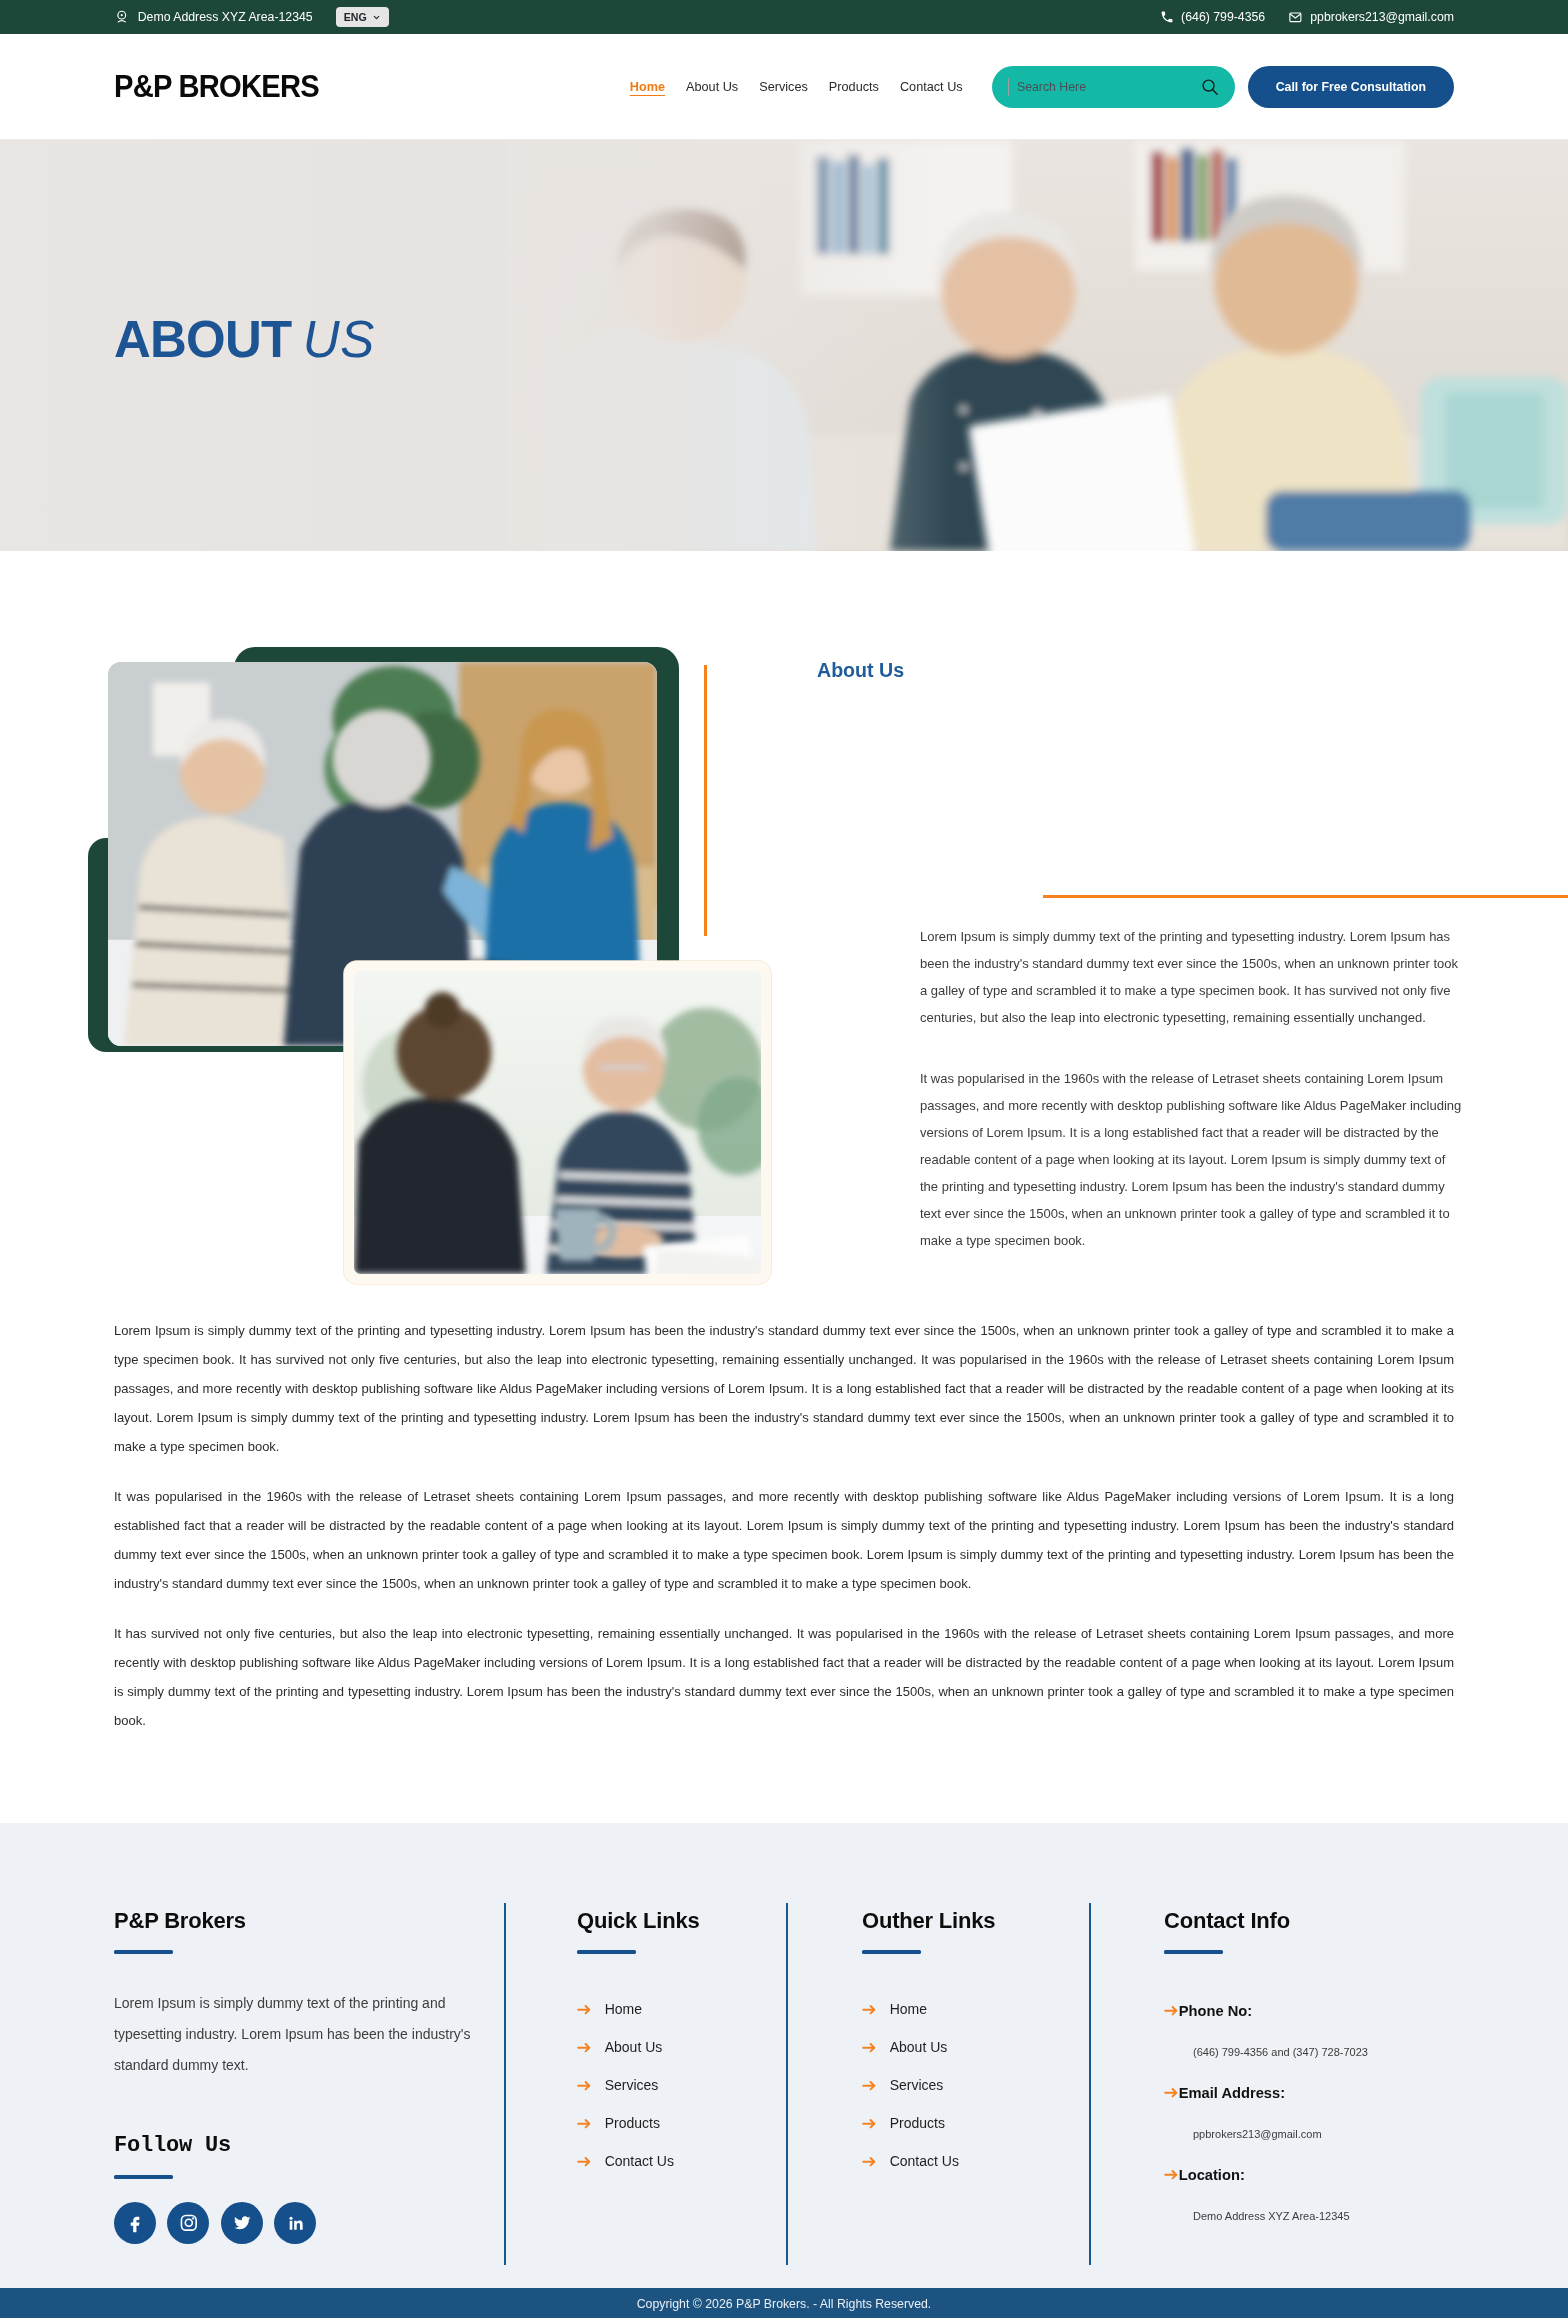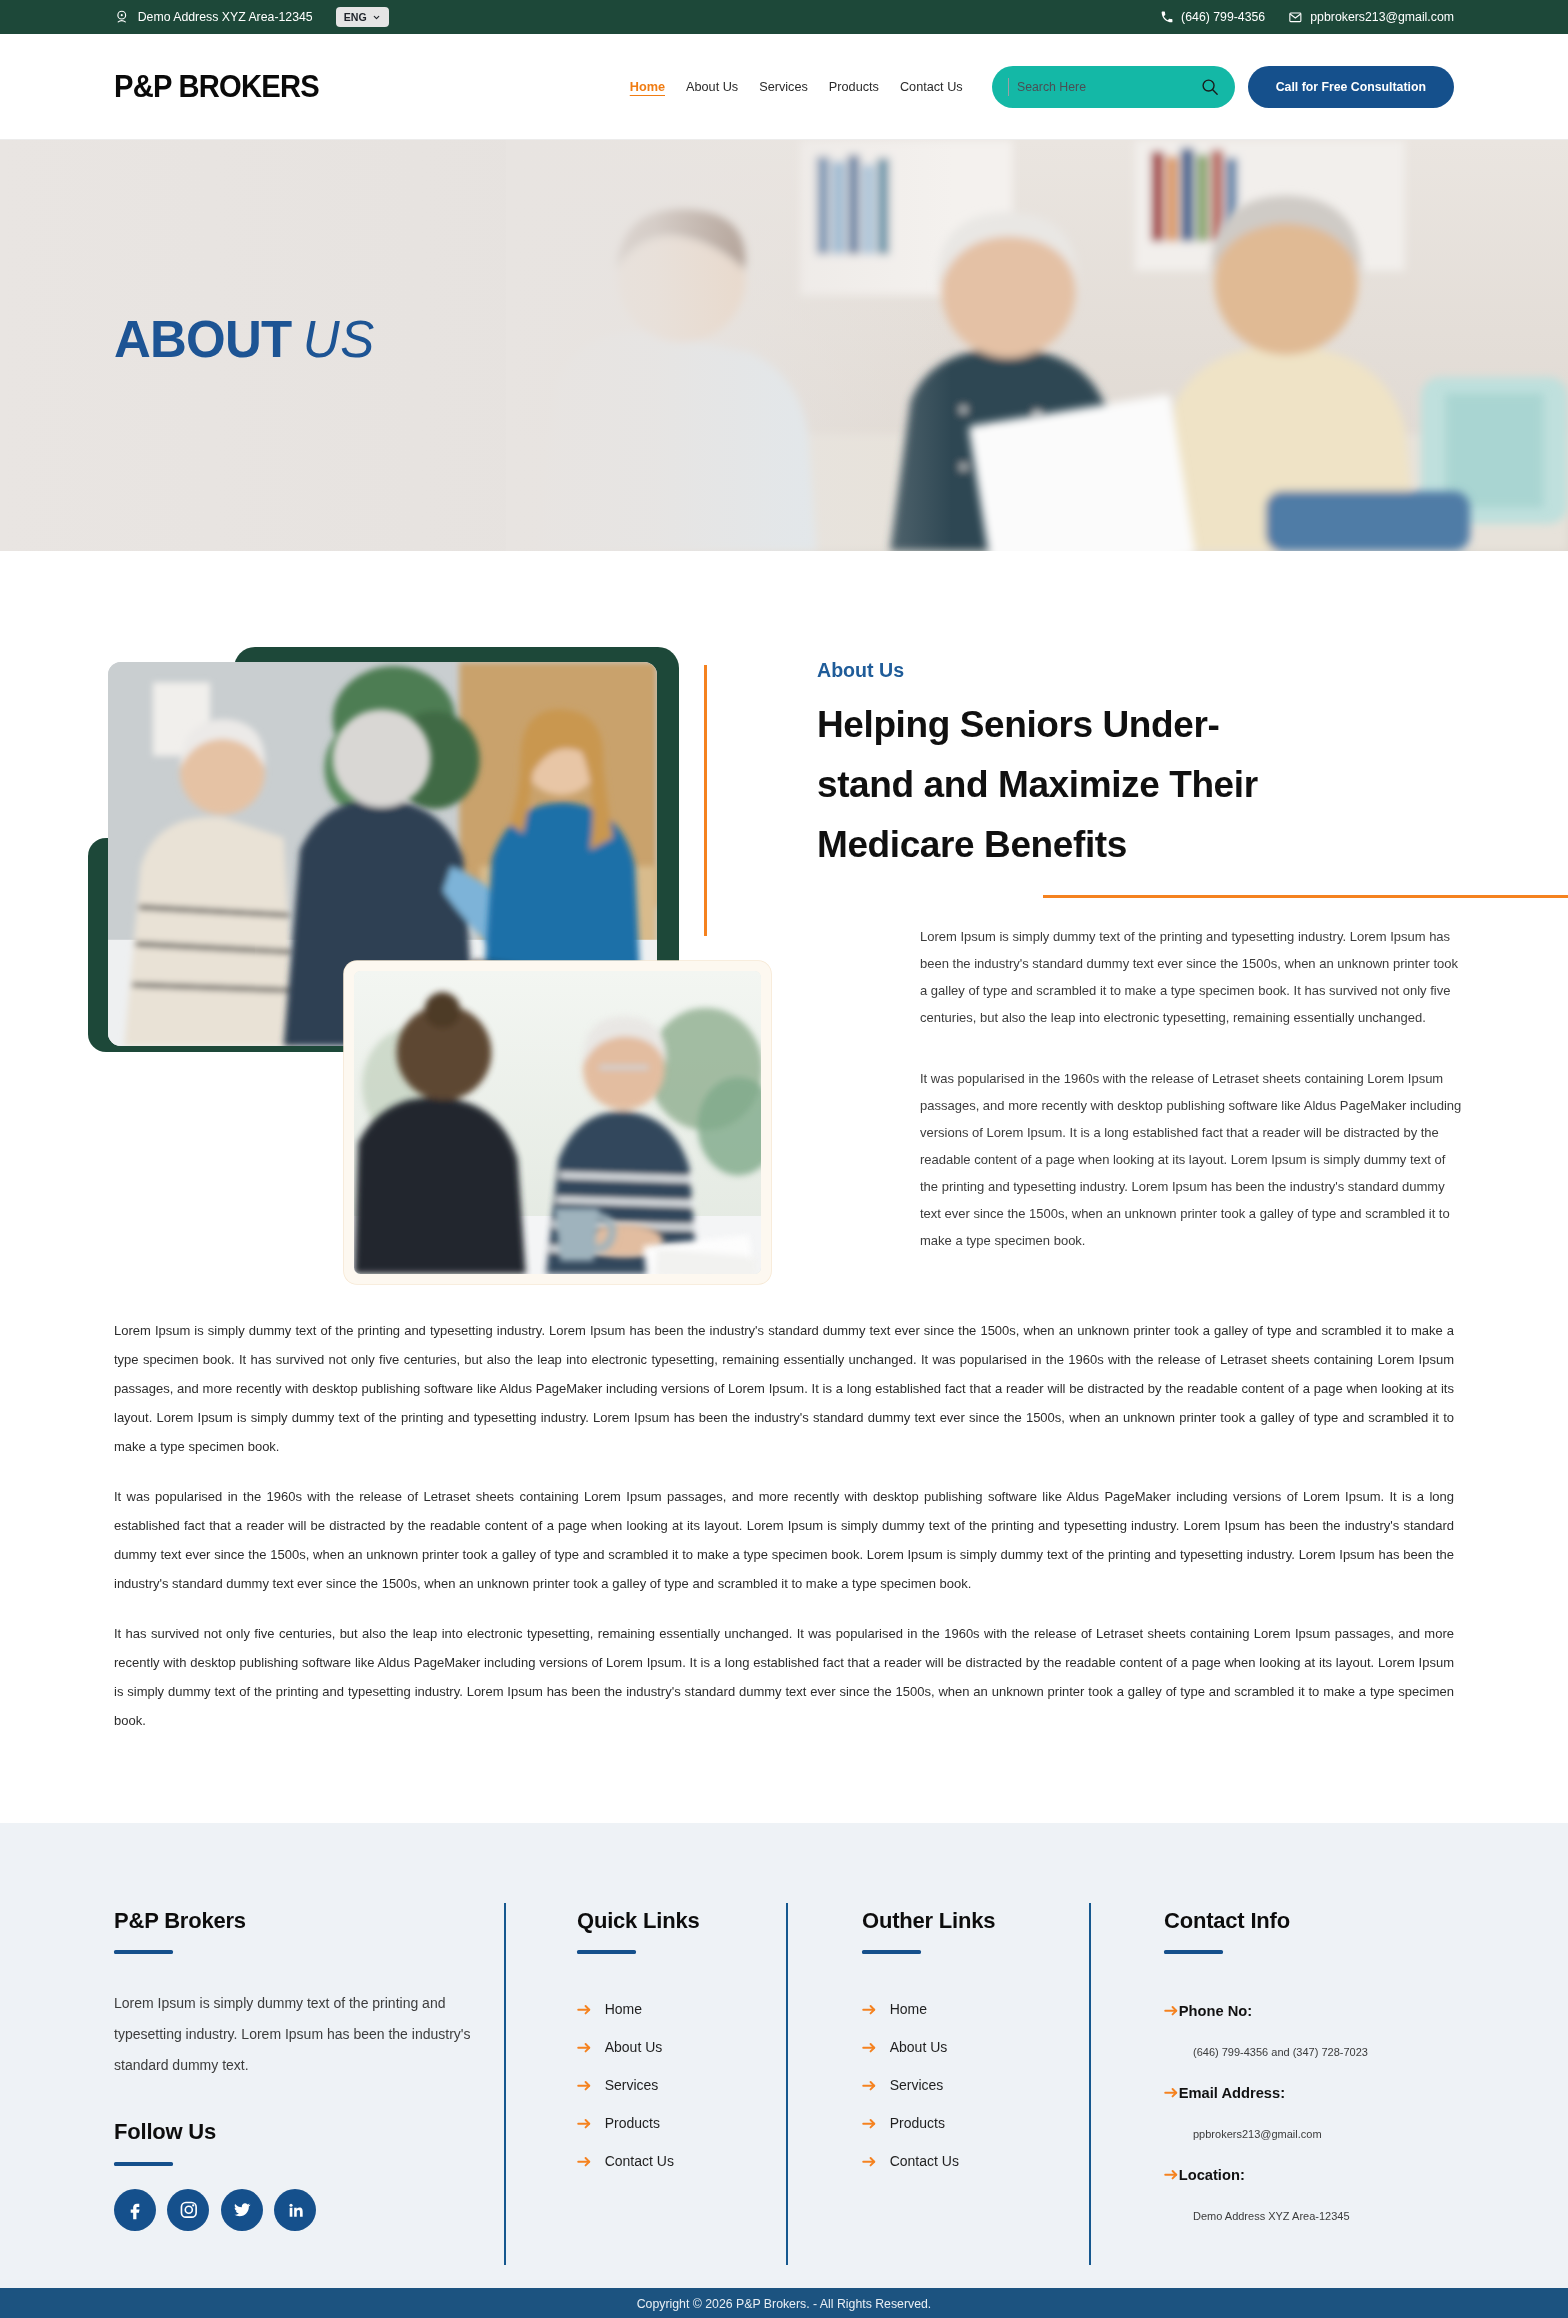--- a/index.html
+++ b/index.html
@@ -56,21 +56,21 @@
 
   
   .footer { position:relative; height:465px; background:#eef2f6; }
   .fdiv { position:absolute; top:80px; bottom:23px; width:1.6px; background:#16588f; }
   .fdiv.d1{ left:504px; } .fdiv.d2{ left:786px; } .fdiv.d3{ left:1089px; }
   .fcol { position:absolute; top:85px; }
   .fcol h3 { font-size:22px; font-weight:700; color:#0d0d0d; letter-spacing:-0.2px; }
   .fbar { width:59px; height:4.1px; background:#15508c; margin-top:16.3px; border-radius:1.6px; }
   .col-brand { left:114px; width:368px; }
   .col-brand p { margin-top:34px; font-size:14px; line-height:31px; color:#3d3d3d; }
-  .col-brand h3.follow { margin-top:38px; }
+  .col-brand h3.follow { margin-top:52px;font-family:Liberation Mono, monospace; }
   .socials { display:flex; gap:11.4px; margin-top:23px; }
   .soc { width:42px; height:42px; border-radius:50%; background:#15508c; display:flex; align-items:center; justify-content:center; border:none; cursor:pointer; }
   .col-links { width:196px; }
   .col-links.q { left:577px; } .col-links.o { left:862px; }
   .flinks { list-style:none; margin-top:36px; }
   .flinks li { height:38px; display:flex; align-items:center; gap:13px; font-size:14px; color:#1f1f1f; cursor:pointer; }
   .col-contact { left:1164px; width:302px; }
   .clist { margin-top:36px; }
   .crow { height:41px; display:flex; align-items:center; font-size:14.7px; font-weight:700; color:#111; }
   .cval { height:41px; display:flex; align-items:center; margin-left:29px; font-size:11px; color:#3b3b3b; white-space:nowrap; }
@@ -316,25 +316,20 @@
             <rect x="370" y="345" width="125" height="35" fill="#f2f2f0"></rect>
           </g>
       </svg>
     </div>
   </div>
 
   <div class="orange-vline"></div>
 
   <div class="about-right">
     <div class="about-label">About Us</div>
-    <h2 class="about-h2">
-      <span class="hl">Helping Seniors Under-</span>
-      <span class="hl">stand and Maximize Their</span>
-      <span class="hl">Medicare Benefits</span>
-    </h2>
   </div>
   <div class="orange-hr"></div>
 
   <div class="about-paras">
     <p>Lorem Ipsum is simply dummy text of the printing and typesetting industry. Lorem Ipsum has been the industry's standard dummy text ever since the 1500s, when an unknown printer took a galley of type and scrambled it to make a type specimen book. It has survived not only five centuries, but also the leap into electronic typesetting, remaining essentially unchanged.</p>
     <p>It was popularised in the 1960s with the release of Letraset sheets containing Lorem Ipsum passages, and more recently with desktop publishing software like Aldus PageMaker including versions of Lorem Ipsum. It is a long established fact that a reader will be distracted by the readable content of a page when looking at its layout. Lorem Ipsum is simply dummy text of the printing and typesetting industry. Lorem Ipsum has been the industry's standard dummy text ever since the 1500s, when an unknown printer took a galley of type and scrambled it to make a type specimen book.</p>
   </div>
 </div>
 
 <div class="text-block">

